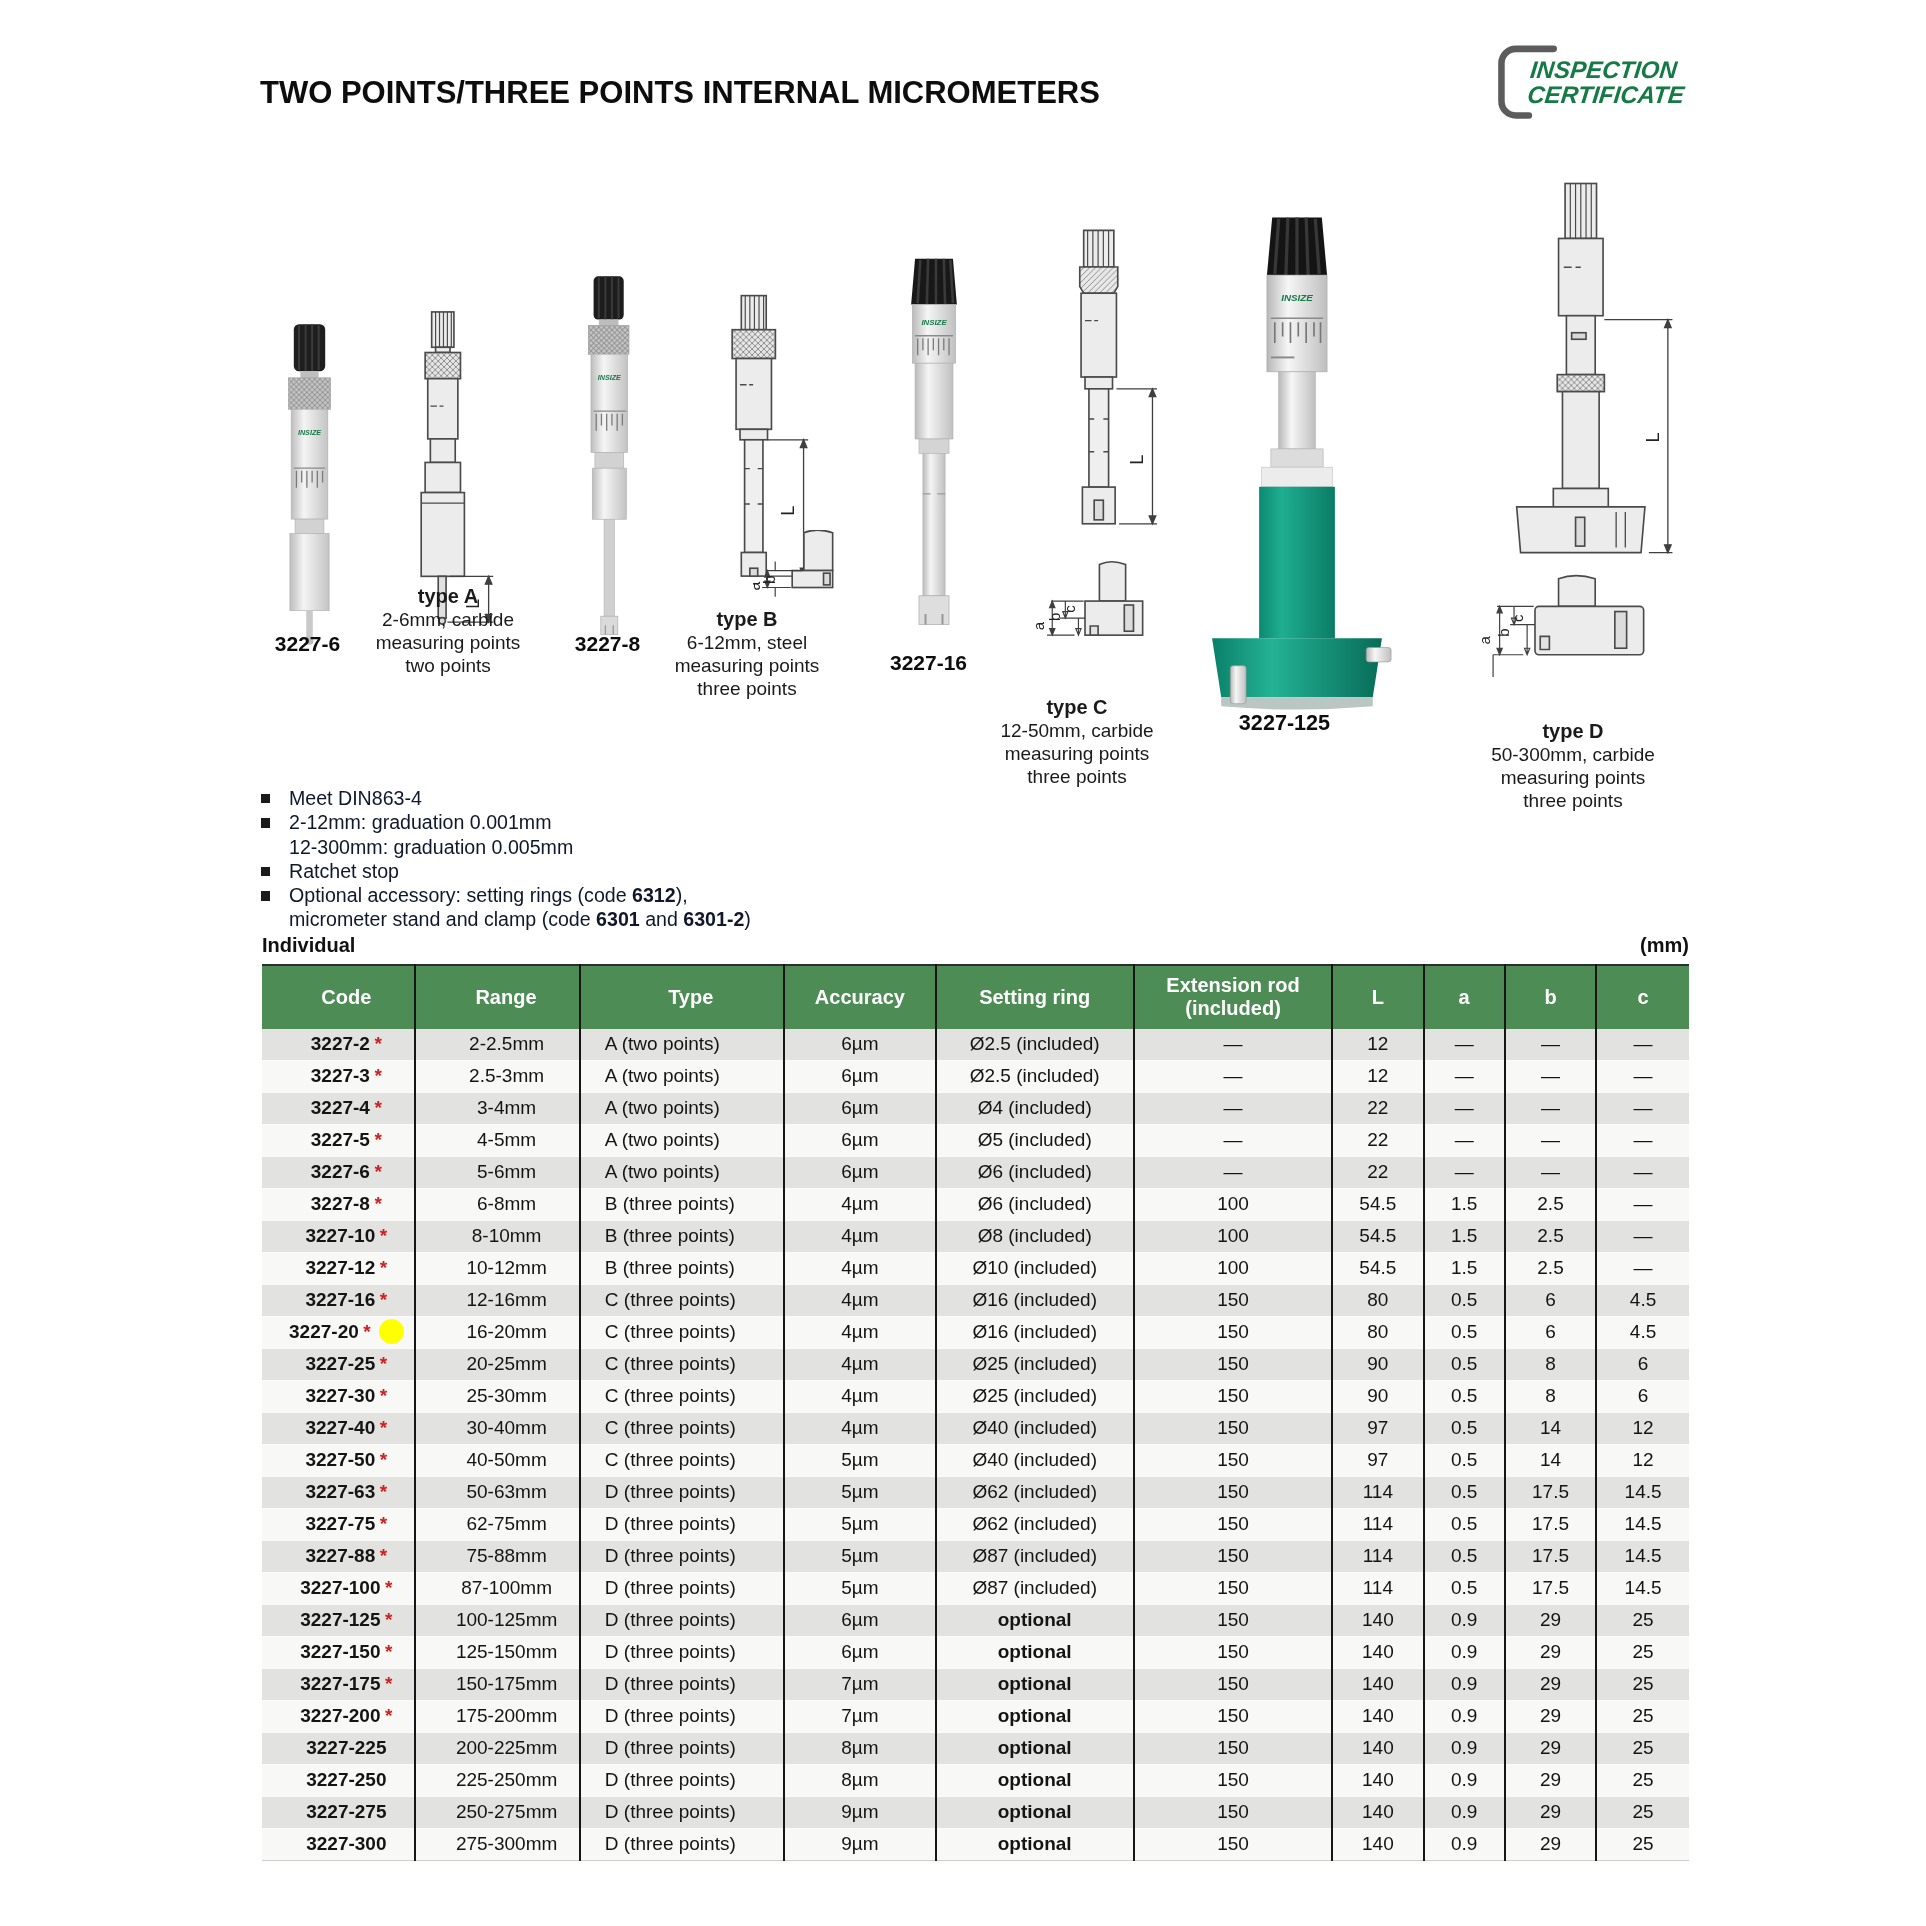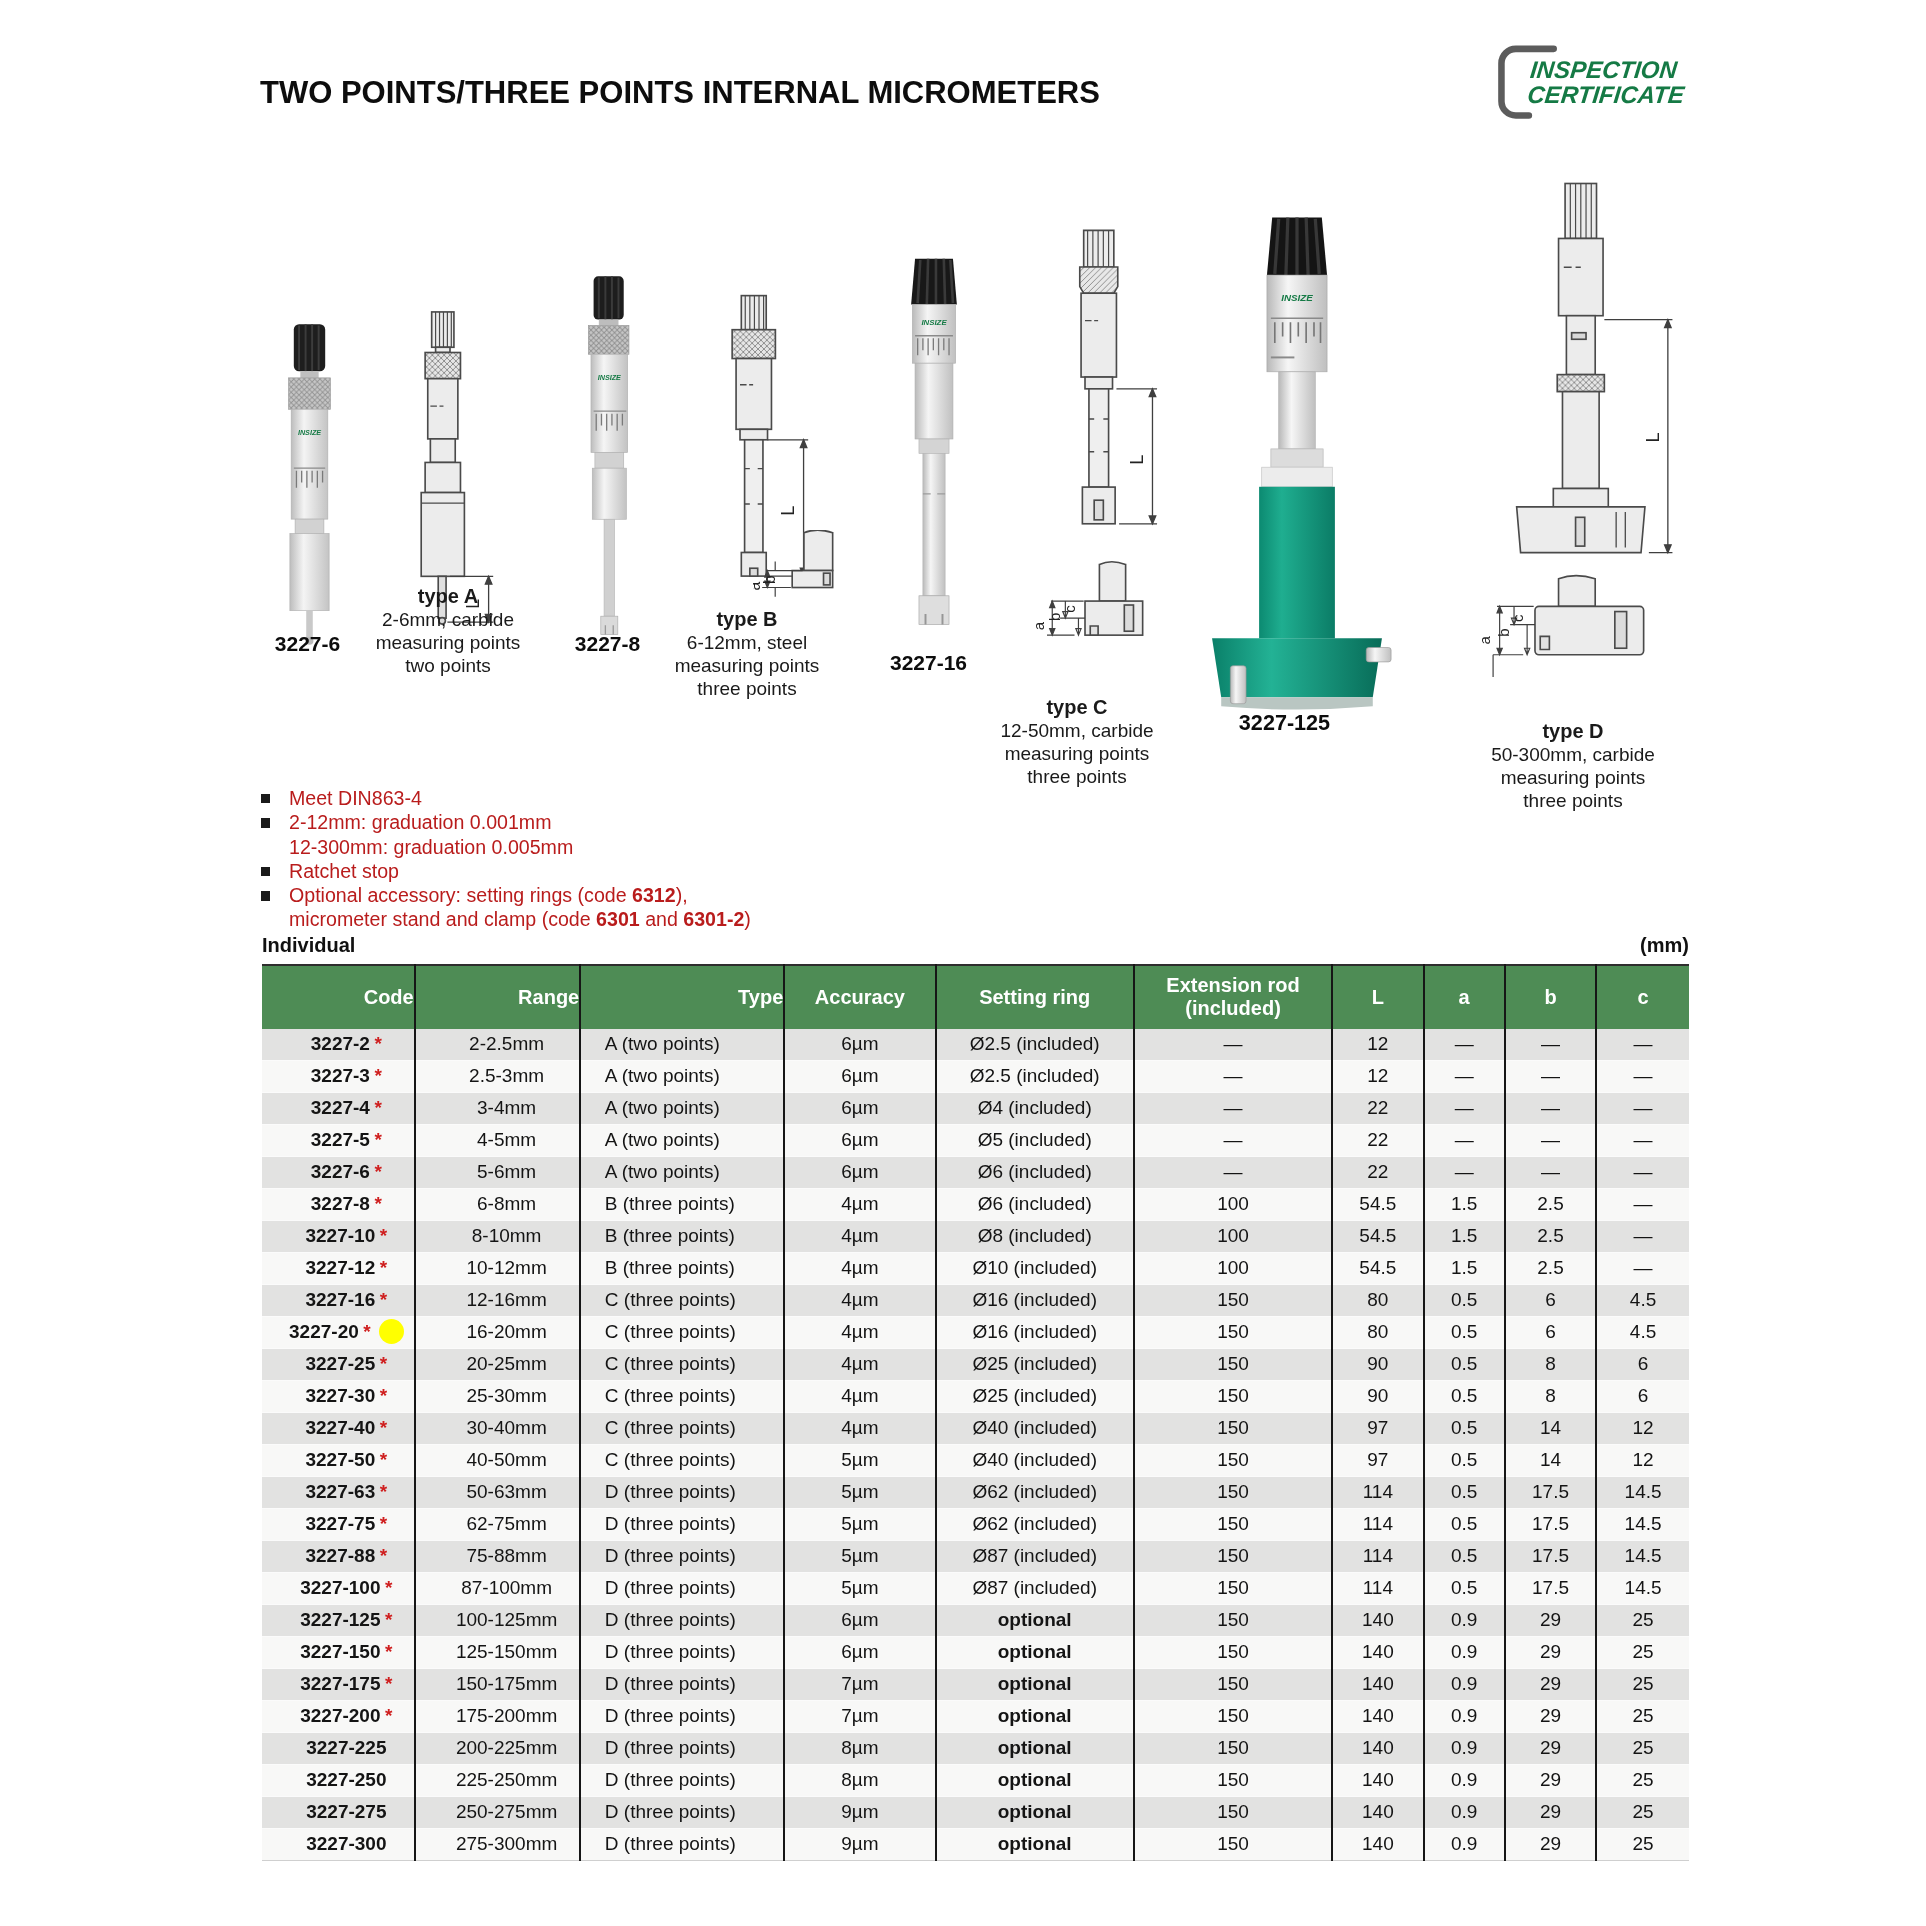--- a/index.html
+++ b/index.html
@@ -14,42 +14,42 @@
   #badge .txt{position:absolute;left:38px;top:15.7px;font-style:italic;font-weight:bold;
     font-size:24px;line-height:25px;color:#157a45;letter-spacing:0px;transform:skewX(-6deg);}
 
   
   .code-cap{font-size:21px;font-weight:bold;text-align:center;color:#0d0d0d;}
   .type-cap{text-align:center;color:#1a1a1a;}
   .type-cap .t{font-size:20px;font-weight:bold;line-height:24px;}
   .type-cap .l{font-size:19px;line-height:23px;}
 
   
-  #bullets{left:260px;top:787px;width:982px;font-size:19.6px;line-height:23.6px;color:#b91c1c;}
+  #bullets{left:260px;top:787px;width:982px;font-size:19.6px;line-height:23.6px;color:#0f172a;}
   .brow{position:relative;padding-left:29px;margin-bottom:0.7px;}
   .brow.bullet::before{content:"";position:absolute;left:1.3px;top:7.2px;width:9.2px;height:9.2px;background:#1a1a1a;}
   .brow b{font-weight:bold;}
 
   
   #tbl-wrap{left:262px;top:934px;width:1427px;}
   #tbl-labels{position:relative;height:29px;font-size:20px;font-weight:bold;}
   #lbl-individual{position:absolute;left:0;top:0;}
   #lbl-mm{position:absolute;right:0;top:0;}
   table{border-collapse:collapse;table-layout:fixed;width:1427px;margin-top:0.7px;}
   thead th{background:#4e8c55;color:#ffffff;font-size:20px;font-weight:bold;height:63px;
     border-top:2px solid #2e2e2e;line-height:23px;padding:0;}
   th,td{border-right:2px solid #161616;}
   th:last-child,td:last-child{border-right:none;}
   tbody td{height:31px;font-size:19px;color:#141414;text-align:center;padding:0;
     border-bottom:1.3px solid #fbfbfb;}
   tbody tr.odd td{background:#e2e2e1;}
   tbody tr.even td{background:#f8f8f7;}
   tbody tr:last-child td{border-bottom:1.3px solid #cfcfcf;}
   td.c-code{text-align:center;padding-left:17px;font-weight:bold;}
-  th.h-left{text-align:right;padding-left:17px;}
+  th.h-left{text-align:center;padding-left:17px;}
   td.c-range{text-align:center;padding-left:18.3px;}
   td.c-type{text-align:left;padding-left:23.6px;}
   td .star{color:#cf1f1f;font-weight:bold;margin-left:4.6px;}
   td .hl-dot{display:inline-block;width:25px;height:25px;border-radius:50%;
     background:#ffff00;vertical-align:middle;margin-left:7.9px;margin-top:-2.6px;}
   td.bold{font-weight:bold;}
 
   svg text{font-family:"Liberation Sans",sans-serif;}
 </style>
 </head>

